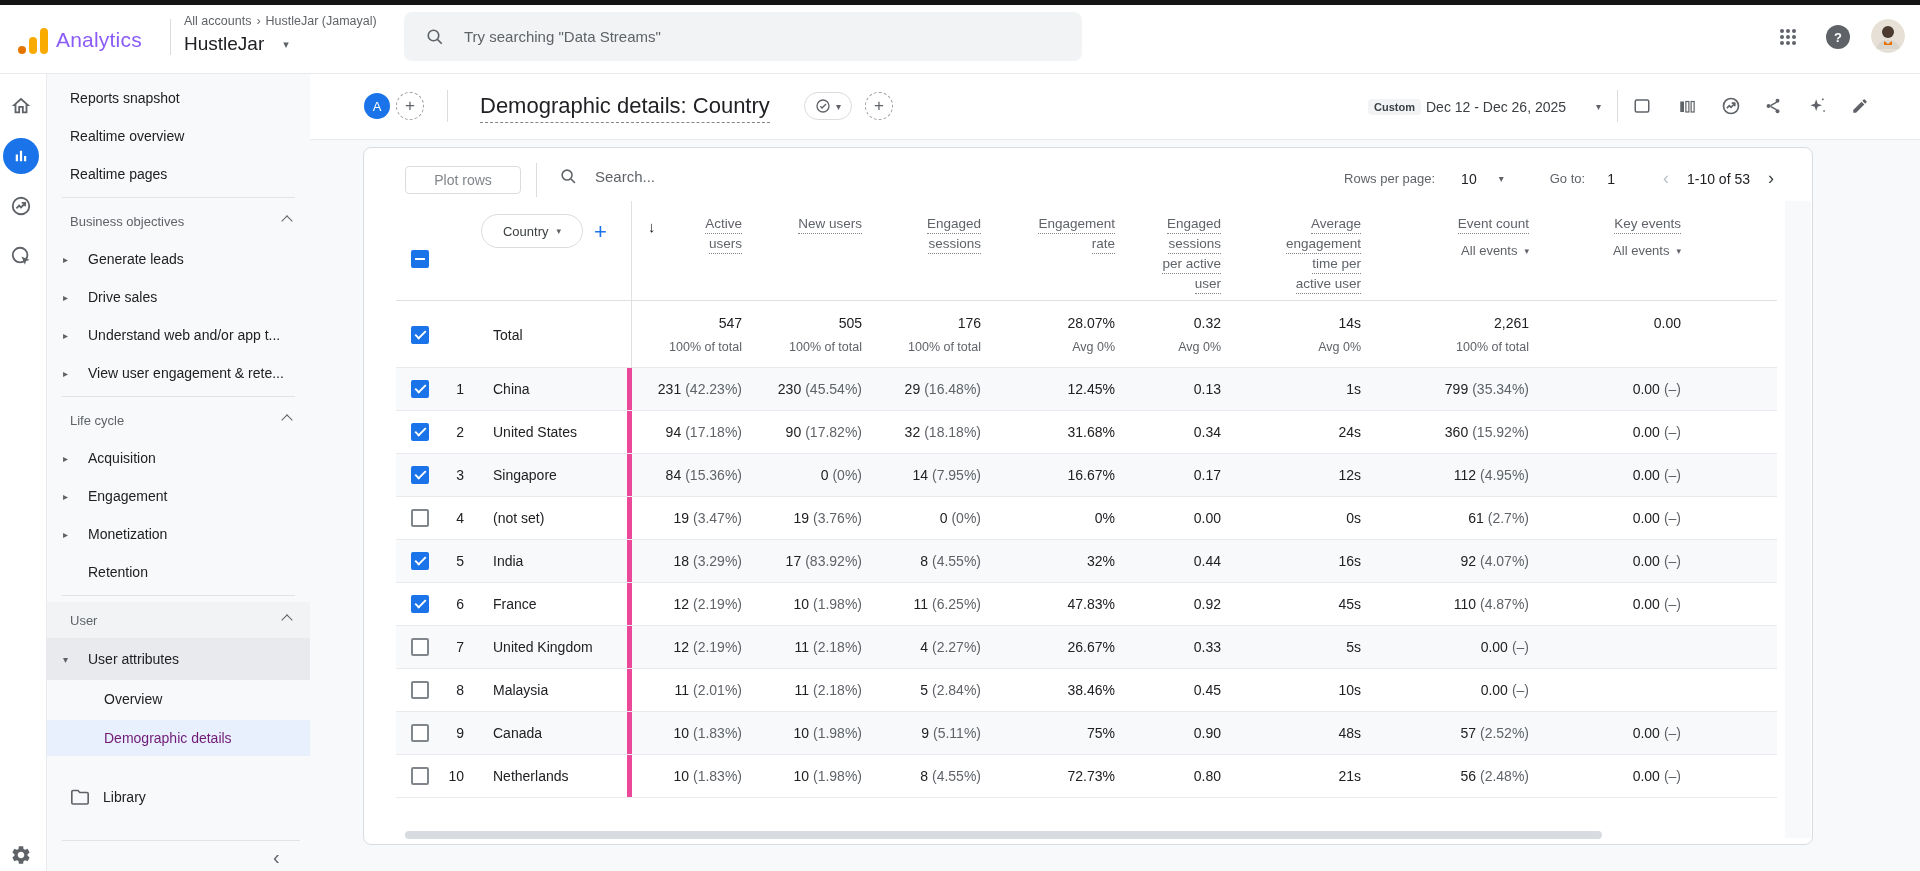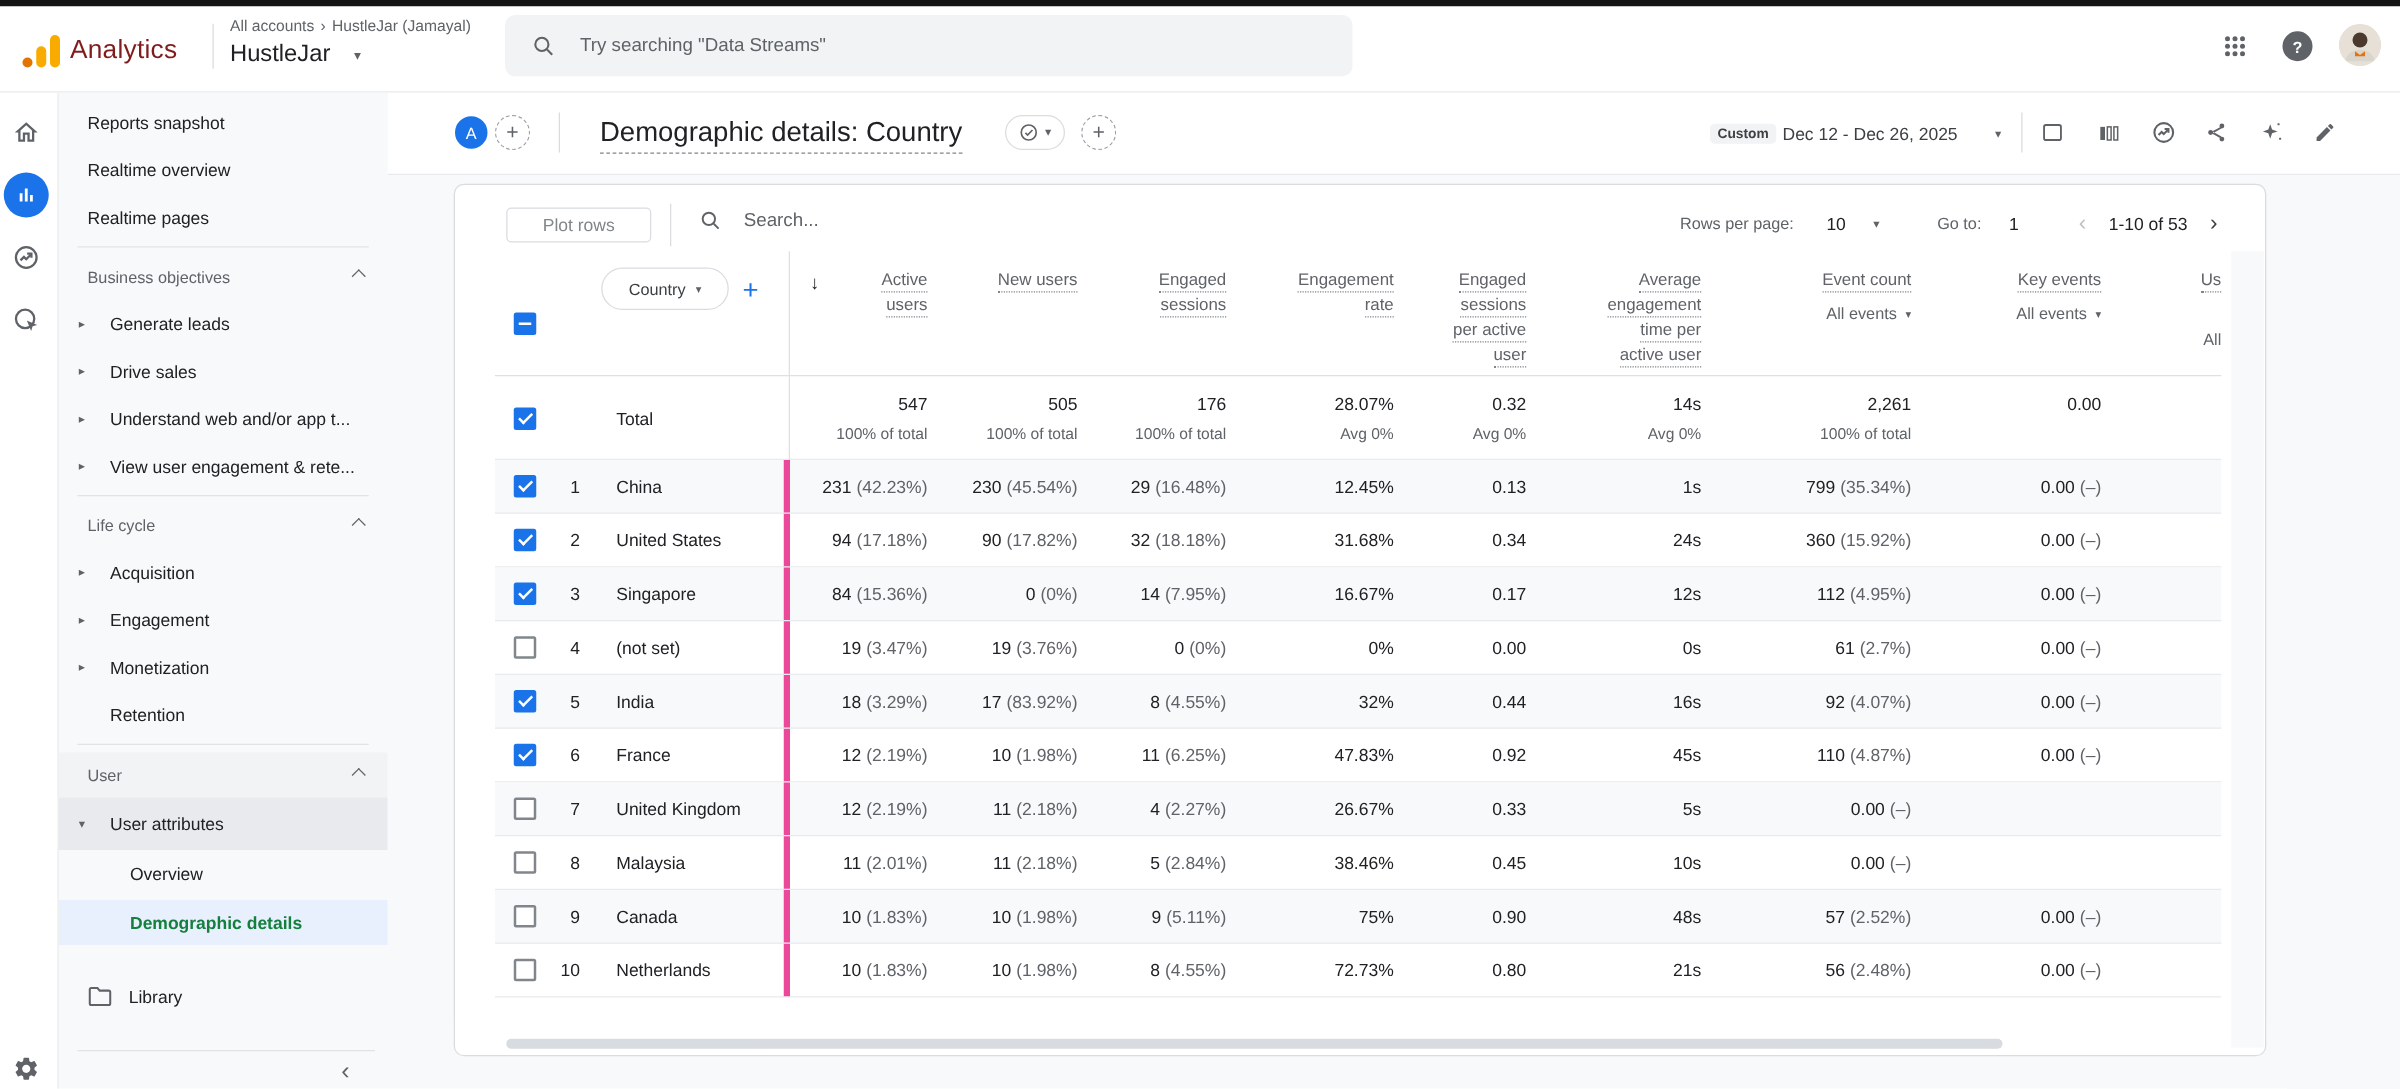--- a/index.html
+++ b/index.html
@@ -6,21 +6,21 @@
   html,body { width:1920px; height:871px; overflow:hidden; }
   body { position:relative; font-family:"Liberation Sans", sans-serif; background:#fff; color:#202124; }
 
   
   .topstrip{position:absolute;left:0;top:0;width:1920px;height:5px;background:#141414;z-index:60;}
   .topbar{position:absolute;left:0;top:0;width:1920px;height:74px;background:#fff;border-bottom:1px solid #e8eaed;z-index:50;}
   .ga-logo{position:absolute;left:18px;top:26px;width:30px;height:28px;}
   .ga-logo .b1{position:absolute;left:0;top:20px;width:8px;height:8px;border-radius:50%;background:#e37400;}
   .ga-logo .b2{position:absolute;left:11px;top:11px;width:8px;height:17px;border-radius:4px;background:#f9ab00;}
   .ga-logo .b3{position:absolute;left:22px;top:2px;width:8px;height:26px;border-radius:4px;background:#f9ab00;}
-  .product{position:absolute;left:56px;top:28px;font-size:21px;color:#7f1d1d;letter-spacing:.2px;}
+  .product{position:absolute;left:56px;top:28px;font-size:21px;color:#8b5cf6;letter-spacing:.2px;}
   .tb-div{position:absolute;left:170px;top:19px;width:1px;height:36px;background:#dadce0;}
   .crumbs{position:absolute;left:184px;top:14px;font-size:12.5px;color:#5f6368;display:flex;gap:5px;align-items:center;}
   .property{position:absolute;left:184px;top:33px;font-size:19px;color:#202124;display:flex;align-items:center;gap:19px;}
   .property .caret{font-size:11px;color:#5f6368;}
   .searchpill{position:absolute;left:404px;top:12px;width:678px;height:49px;border-radius:8px;background:#f1f3f4;display:flex;align-items:center;padding-left:22px;}
   .searchpill input{border:none;outline:none;background:transparent;font-family:inherit;font-size:15px;color:#5f6368;margin-left:20px;width:560px;}
   .searchpill input::placeholder{color:#5f6368;opacity:1;}
   .tb-ic{position:absolute;top:25px;width:24px;height:24px;display:flex;align-items:center;justify-content:center;cursor:pointer;}
   .helpdot{position:absolute;left:1826px;top:25px;width:24px;height:24px;border-radius:50%;background:#5f6368;color:#fff;font-size:13px;font-weight:bold;display:flex;align-items:center;justify-content:center;}
   .avatar{position:absolute;left:1871px;top:19px;width:34px;height:34px;border-radius:50%;overflow:hidden;}
@@ -38,21 +38,21 @@
   .sb-divider{height:1px;background:#e1e3e6;margin:4px 15px;}
   .sb-sec{height:38px;display:flex;align-items:center;padding:0 15px 0 23px;}
   .sb-sec.band{background:#f1f3f4;height:36px;margin-top:6px;}
   .sb-sec-label{font-size:13px;color:#5f6368;flex:1;}
   .chev-up{width:8px;height:8px;border-left:1.6px solid #5f6368;border-top:1.6px solid #5f6368;transform:rotate(45deg);margin-right:4px;cursor:pointer;}
   .sb-item.lvl1{padding-left:16px;}
   .sb-item.lvl1 .sb-arrow{width:25px;font-size:10px;color:#5f6368;}
   .sb-item.lvl1.hl{background:#e8eaed;height:42px;}
   .sb-item.lvl2{padding-left:57px;height:38px;}
   .sb-item.lvl2.sel{background:#e8f0fe;height:36px;margin-top:2px;}
-  .sb-item.lvl2.sel .sb-label{color:#15803d;font-weight:700;}
+  .sb-item.lvl2.sel .sb-label{color:#701a75;font-weight:400;}
   .sb-library{margin-top:22px;height:38px;display:flex;align-items:center;padding-left:23px;gap:13px;font-size:14px;cursor:pointer;}
   .sb-bottom-div{position:absolute;top:766px;left:15px;width:238px;height:1px;background:#e1e3e6;}
   .sb-collapse{position:absolute;top:772px;left:226px;font-size:20px;color:#5f6368;cursor:pointer;}
 
   
   .main{position:absolute;left:310px;top:74px;width:1610px;height:797px;background:#f8f9fa;}
   .report-head{position:absolute;left:0;top:0;width:1610px;height:66px;background:#fff;border-bottom:1px solid #e8eaed;}
   .varcircle{position:absolute;left:54px;top:19px;width:26px;height:26px;border-radius:50%;background:#1a73e8;color:#fff;font-size:13px;display:flex;align-items:center;justify-content:center;cursor:pointer;}
   .dashplus{position:absolute;width:28px;height:28px;border:1px dashed #9aa0a6;border-radius:50%;color:#5f6368;font-size:17px;display:flex;align-items:center;justify-content:center;cursor:pointer;background:#fff;}
   .rh-div{position:absolute;width:1px;height:32px;background:#dadce0;top:16px;}
@@ -415,24 +415,20 @@
             <span class="caret">▾</span>
           </div>
         </div>
         <div class="mcol">
           <span class="mline">Key events</span>
           <div class="mfilter">
             <span>All events</span>
             <span class="caret">▾</span>
           </div>
         </div>
-        <div class="mcol">
-          <span class="mline">Us</span>
-          <div class="mfilter2">All</div>
-        </div>
       </div>
 
     <div class="ttotal tgrid">
       <div class="ckcell">
         <span class="cb on"></span>
       </div>
       <div></div>
       <div class="totallabel">Total</div>
     <div class="tcell">
           <div class="tv">547</div>

